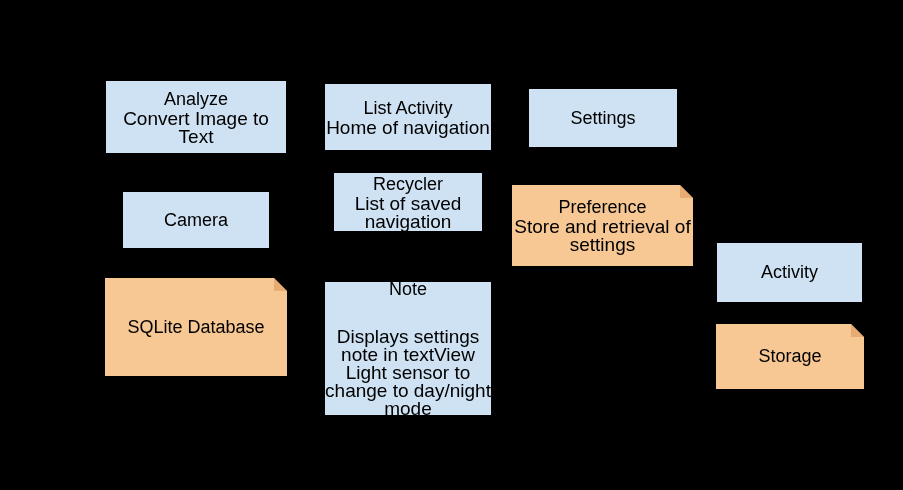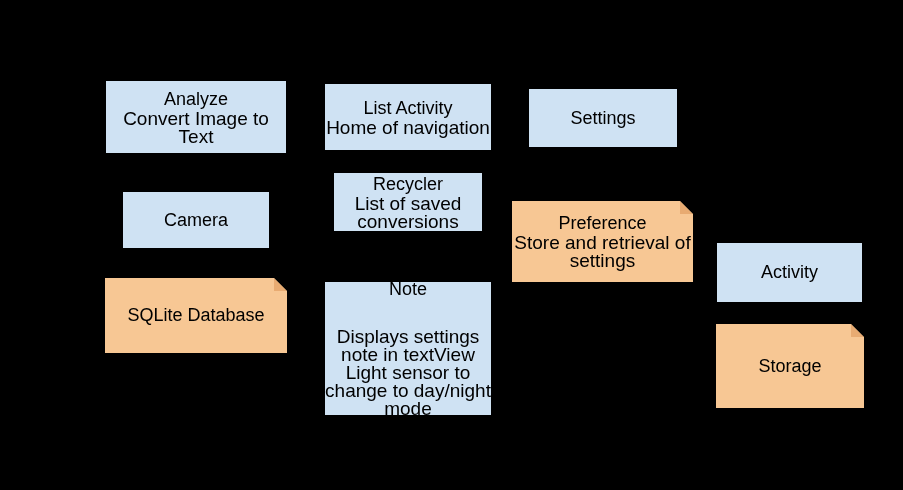--- a/index.html
+++ b/index.html
@@ -52,25 +52,25 @@
     height: 13px;
     background: var(--fold-shade, #e8ab72);
     clip-path: polygon(0 0, 100% 100%, 0 100%);
   }
   
   #n-analyze   { left:105px; top: 80px; width:182px; height: 74px; }
   #n-main      { left:324px; top: 83px; width:168px; height: 68px; }
   #n-settings  { left:528px; top: 88px; width:150px; height: 60px; }
   #n-camera    { left:122px; top:191px; width:148px; height: 58px; }
   #n-recycler  { left:333px; top:172px; width:150px; height: 60px; }
-  #n-pref      { left:512px; top:185px; width:181px; height: 81px; margin-top: 16px; }
-  #n-sqlite    { left:105px; top:278px; width:182px; height: 75px; }
+  #n-pref      { left:512px; top:185px; width:181px; height: 81px; }
+  #n-sqlite    { left:105px; top:278px; width:182px; height: 98px; }
   #n-note      { left:324px; top:281px; width:168px; height:135px;gap:28px; }
   #n-activity  { left:716px; top:242px; width:147px; height: 61px; }
-  #n-storage   { left:716px; top:324px; width:148px; height: 84px; }
+  #n-storage   { left:716px; top:324px; width:148px; height: 65px; }
 </style>
 </head>
 <body>
 
 <div id="canvas">
 
   <div id="n-analyze" class="node blue">
     <div class="title">Analyze</div>
     <div class="subtitle">Convert Image to Text</div>
   </div>
@@ -85,21 +85,21 @@
   </div>
 
   <div id="n-camera" class="node blue">
     <div class="title">Camera</div>
 
   </div>
 
   <div id="n-recycler" class="node blue">
     <div class="title">Recycler</div>
     <div class="subtitle">List of saved
-conversions</div>
+navigation</div>
   </div>
 
   <div id="n-pref" class="node orange">
     <div class="fold"></div>
     <div class="title">Preference</div>
     <div class="subtitle">Store and retrieval of
 settings</div>
   </div>
 
   <div id="n-sqlite" class="node orange">

